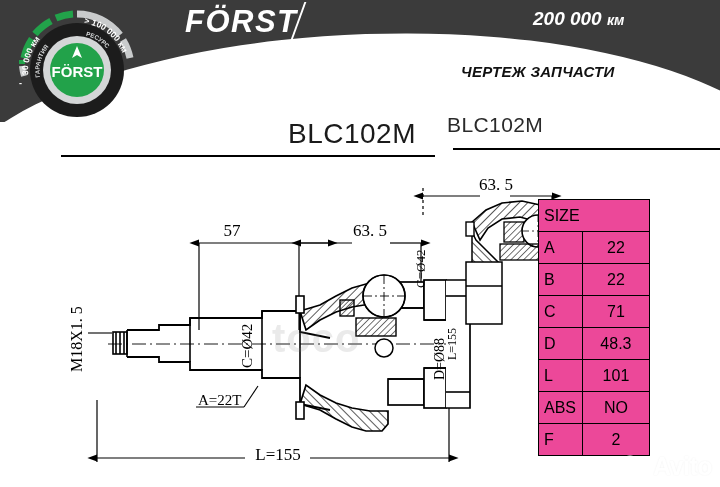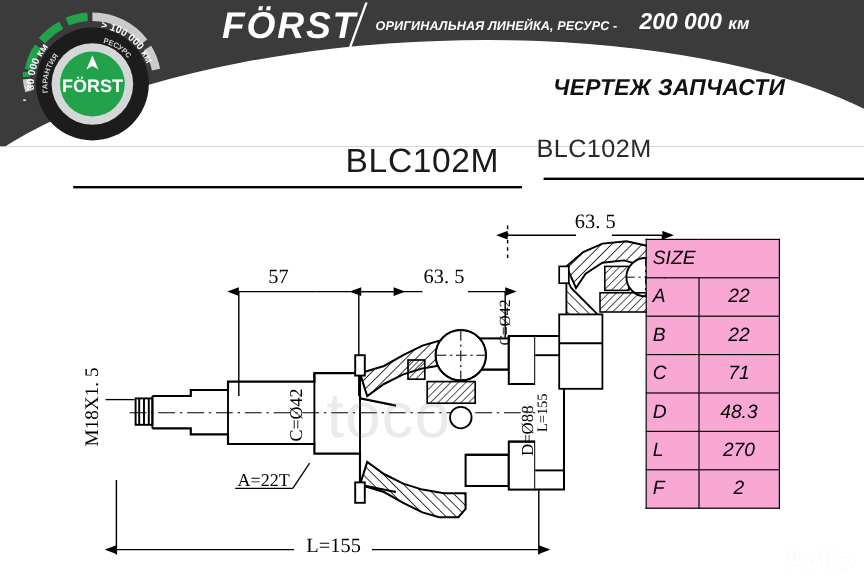--- a/index.html
+++ b/index.html
@@ -72,21 +72,21 @@
     font-style: italic;
     color: #ffffff;
     white-space: nowrap;
   }
   .tagline-km .unit { font-size: 14px; text-align: right; }
 
   
   .sheet-title {
     position: absolute;
     left: 461px; top: 63px;
-    font-size: 19px;
+    font-size: 15px;
     font-weight: bold;
     font-style: italic;
     color: #111111;
     letter-spacing: 0.3px;
     white-space: nowrap;
   }
 
   
   .logo {
     position: absolute;
@@ -143,37 +143,36 @@
     font-family: "Liberation Sans", sans-serif;
     background: transparent;
   }
   .spec-table td {
     border: 1.4px solid #000000;
     height: 32px;
     font-size: 16px;
     color: #000000;
     text-align: center;
     padding: 0 2px;
-    background: #f9a8d4;
-    font-style: italic;
+    background: #ec4899;
   }
   .spec-table td.key { width: 44px; text-align: left; padding-left: 5px; }
   .spec-table td.val { width: 68px; }
   .spec-table tr.head td {
     text-align: left;
     padding-left: 5px;
     font-size: 16px;
   }
 
   
   .wm-center {
     position: absolute;
     left: 272px; top: 316px;
-    font-size: 53px;
-    font-weight: normal;
+    font-size: 40px;
+    font-weight: bold;
     color: rgba(128,128,128,0.17);
     letter-spacing: 1px;
     user-select: none;
     white-space: nowrap;
   }
   .wm-avito {
     position: absolute;
     right: 8px; bottom: 6px;
     display: flex;
     align-items: center;
@@ -192,21 +191,20 @@
 </style>
 </head>
 <body>
 
 <div id="page">
 
   <div class="header-band">
     <div class="swoosh"></div>
     <div class="slash"></div>
     <div class="brand-word">FÖRST</div>
-    <div class="tagline">ОРИГИНАЛЬНАЯ ЛИНЕЙКА, РЕСУРС -</div>
     <div class="tagline-km">
       <span>200 000</span>
       <span class="unit">км</span>
     </div>
   </div>
 
   <div class="sheet-title">ЧЕРТЕЖ ЗАПЧАСТИ</div>
 
   <svg class="logo" viewBox="0 0 128 112">
 
@@ -421,21 +419,25 @@
       <tr>
         <td class="key">C</td>
         <td class="val">71</td>
       </tr>
       <tr>
         <td class="key">D</td>
         <td class="val">48.3</td>
       </tr>
       <tr>
         <td class="key">L</td>
-        <td class="val">270</td>
+        <td class="val">101</td>
+      </tr>
+      <tr>
+        <td class="key">ABS</td>
+        <td class="val">NO</td>
       </tr>
       <tr>
         <td class="key">F</td>
         <td class="val">2</td>
       </tr>
     </tbody>
   </table>
 
   <div class="wm-center">toco</div>
   <div class="wm-avito">

